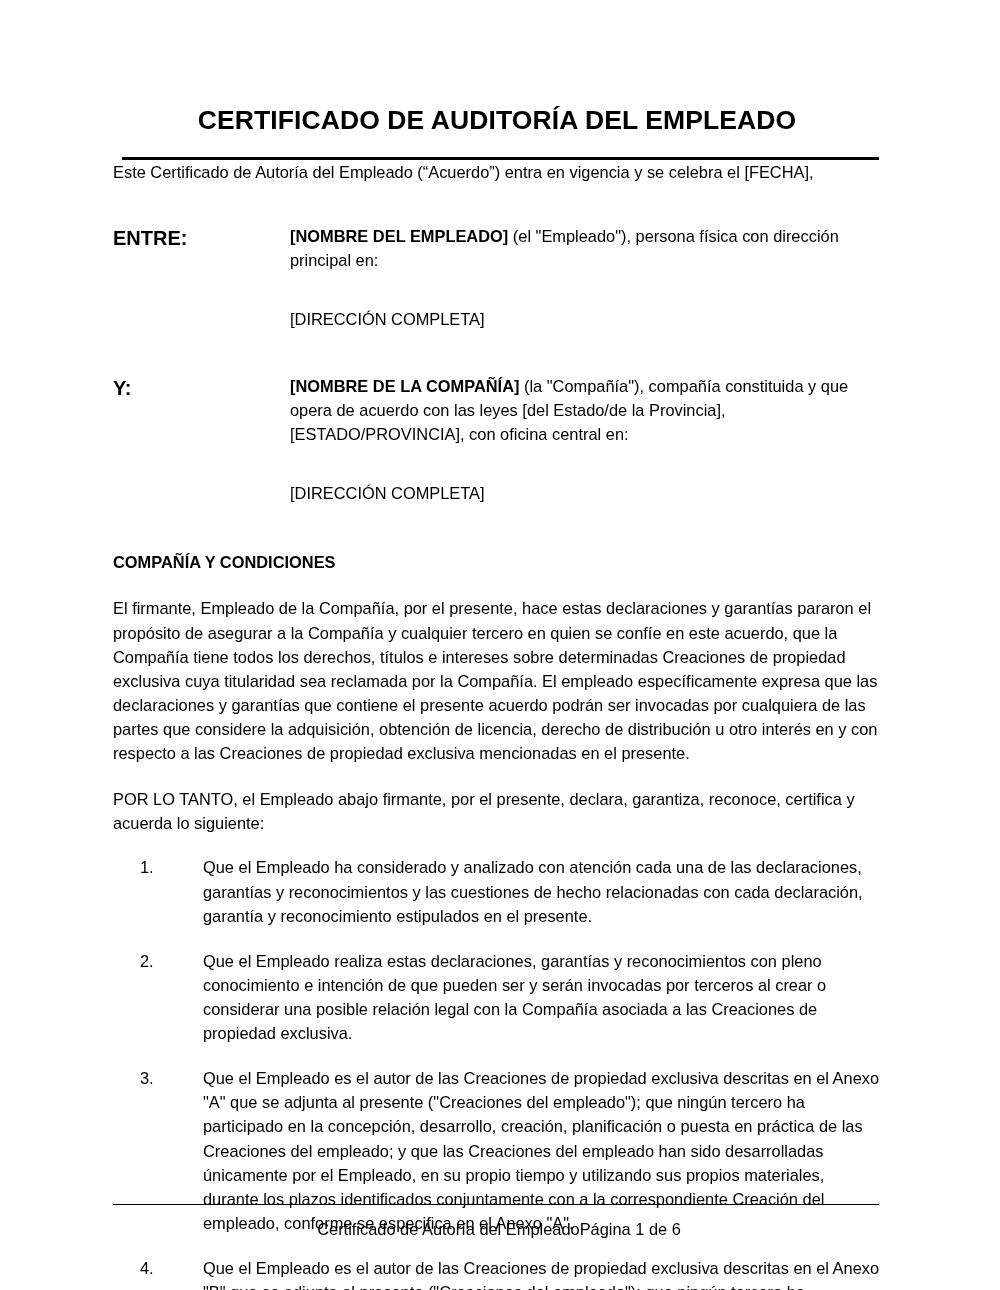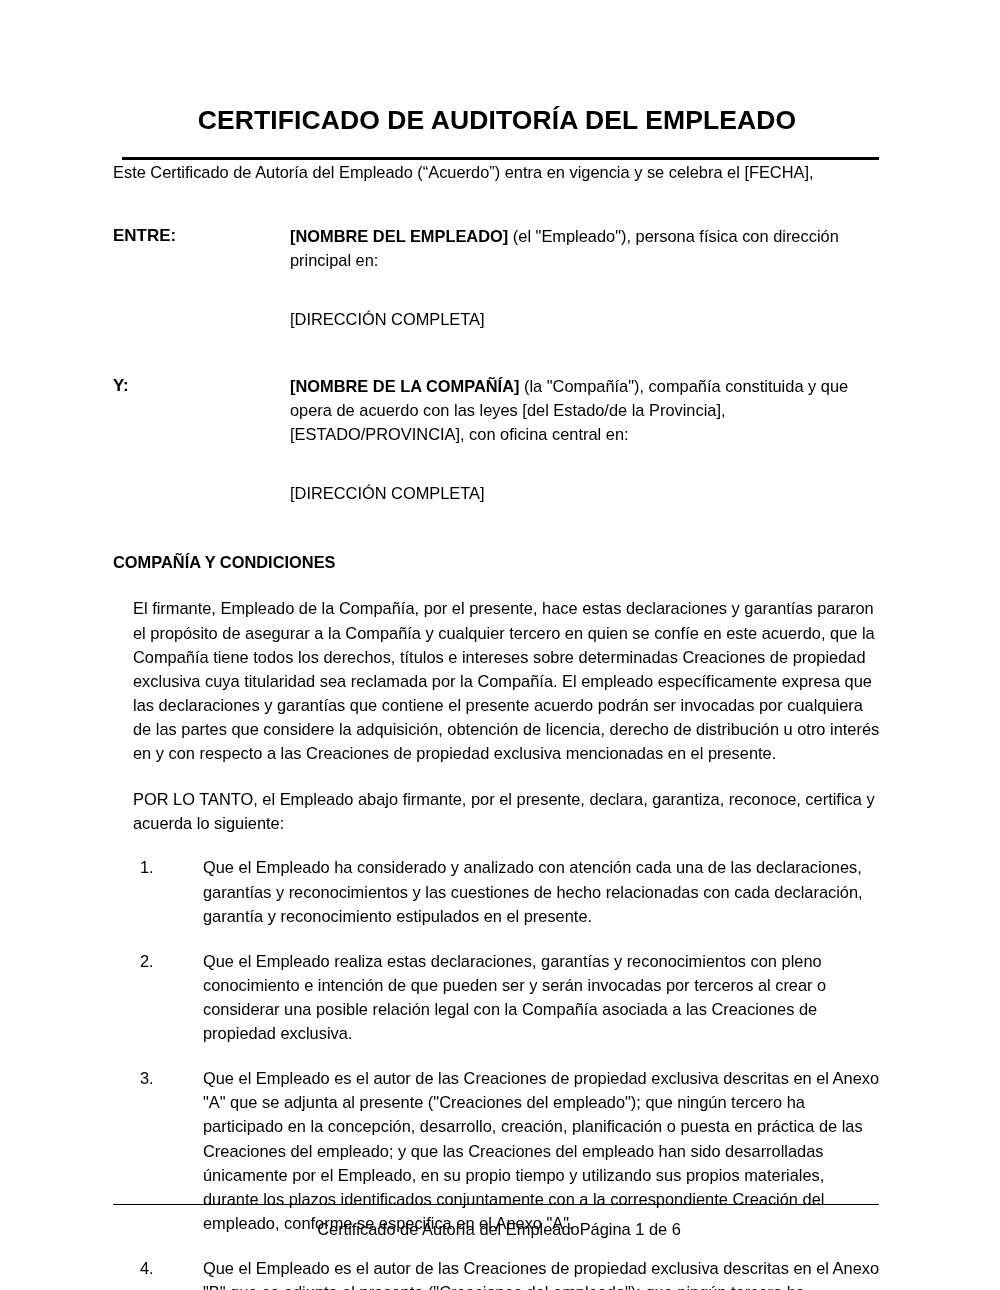--- a/index.html
+++ b/index.html
@@ -55,21 +55,21 @@
   .party {
     display: flex;
     align-items: flex-start;
   }
   .party-entre { padding-top: 39px; }
   .party-y { padding-top: 43px; }
 
   .party-label {
     width: 177px;
     flex: 0 0 177px;
-    font-size: 17px;
+    font-size: 20px;
     font-weight: bold;
     line-height: 1.47;
   }
   .party-body {
     flex: 1 1 auto;
     font-size: 16.4px;
     line-height: 1.47;
   }
   .party-body .strong { font-weight: bold; }
   .party-address {
@@ -77,21 +77,21 @@
   }
 
   
   .section-heading {
     padding-top: 45px;
     font-size: 16.4px;
     font-weight: bold;
     line-height: 1.47;
   }
 
-  .body-para { padding-top: 22px; margin-left: 20px; }
+  .body-para { padding-top: 22px; }
 
   
   .numbered-list {
     padding-top: 20px;
   }
   .list-item {
     display: flex;
     align-items: flex-start;
     padding-top: 21px;
   }

